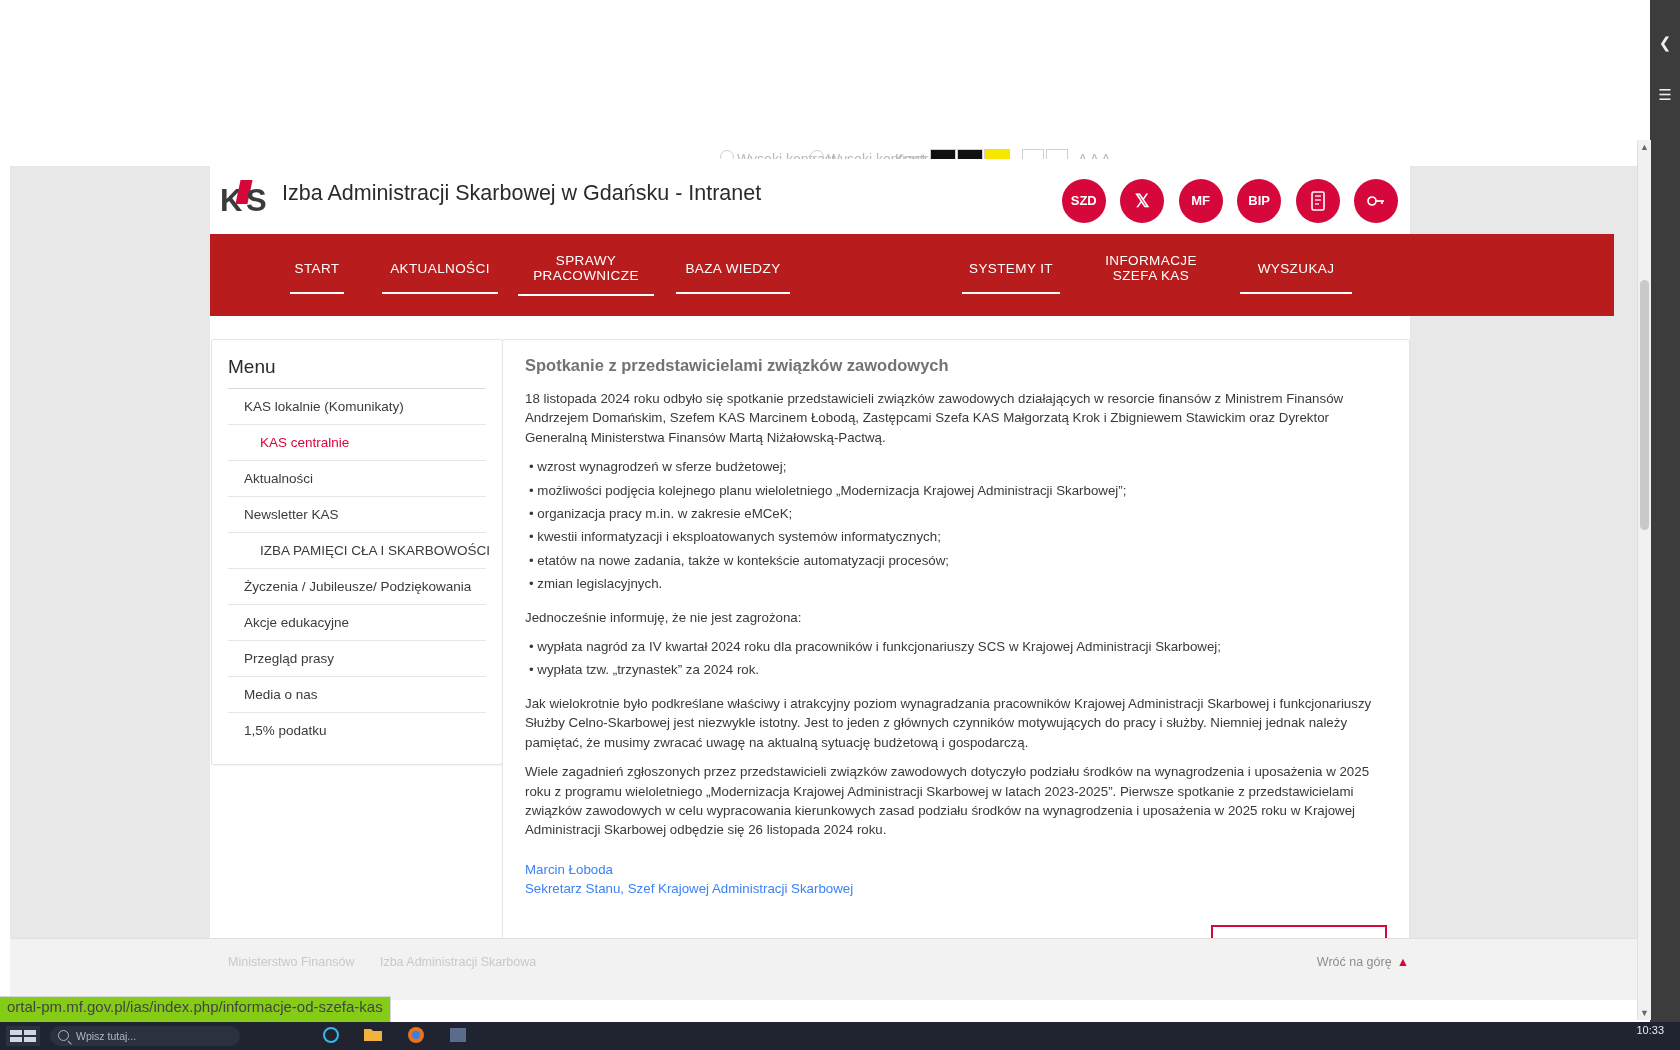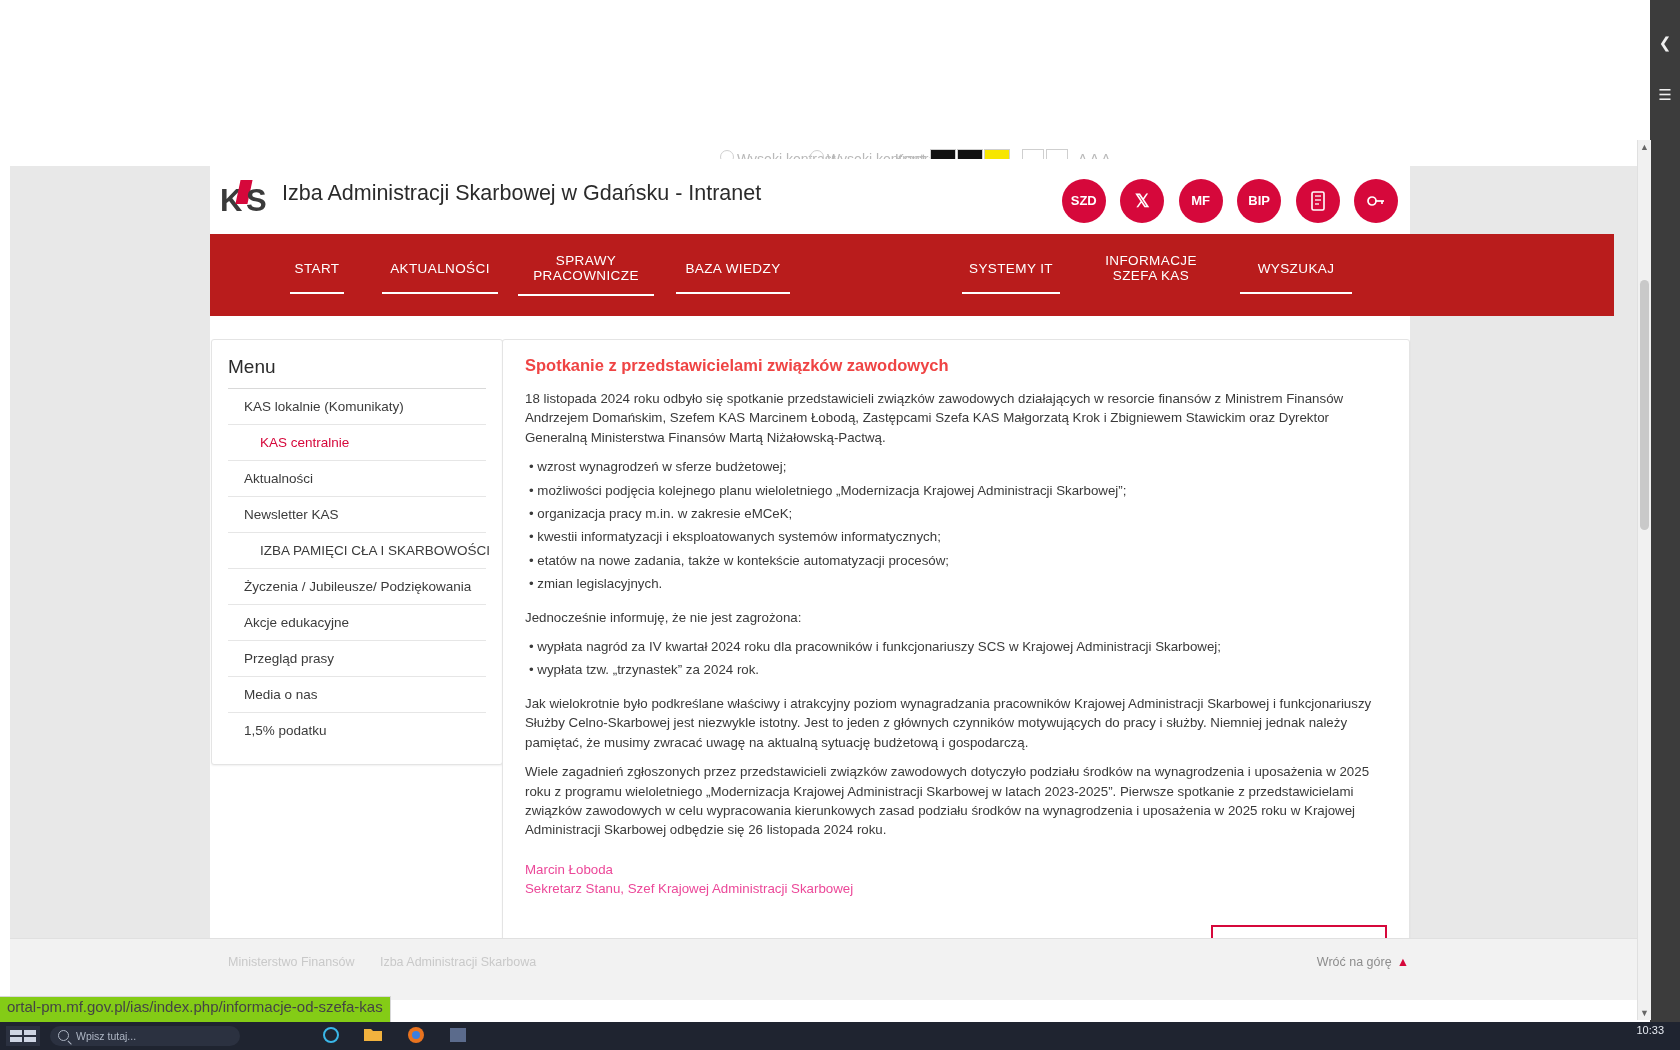--- a/index.html
+++ b/index.html
@@ -248,41 +248,41 @@
     left: 292px; top: 180px;
     width: 906px;
     min-height: 540px;
     background: #ffffff;
     border: 1px solid #e4e4e4;
     border-radius: 3px;
     box-shadow: 0 1px 2px rgba(0,0,0,0.06);
   }
   .article-inner { padding: 16px 22px 22px 22px; }
   .article-title {
-    color: #ef4444;
+    color: #737373;
     font-size: 16.5px;
     font-weight: bold;
     margin: 0 0 14px 0;
   }
   .para {
     font-size: 13.3px;
     color: #3a3a3a;
     line-height: 19.4px;
     margin: 0 0 10px 0;
   }
   .bullet {
     font-size: 13.3px;
     color: #3a3a3a;
     line-height: 19.4px;
     margin: 4px;
   }
   .gap { height: 10px; }
   .sign {
     font-size: 13.3px;
-    color: #ec4899;
+    color: #3b82f6;
     line-height: 19.4px;
     margin: 0;
   }
   .next-wrap {
     text-align: right;
     margin-top: 26px;
   }
   .next-btn {
     display: inline-block;
     border: 2px solid #d6083b;

